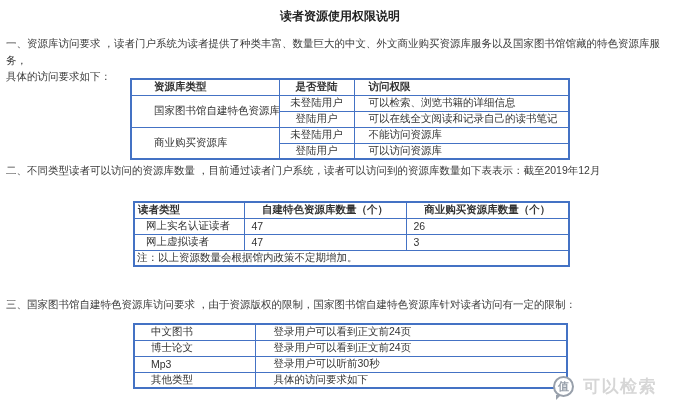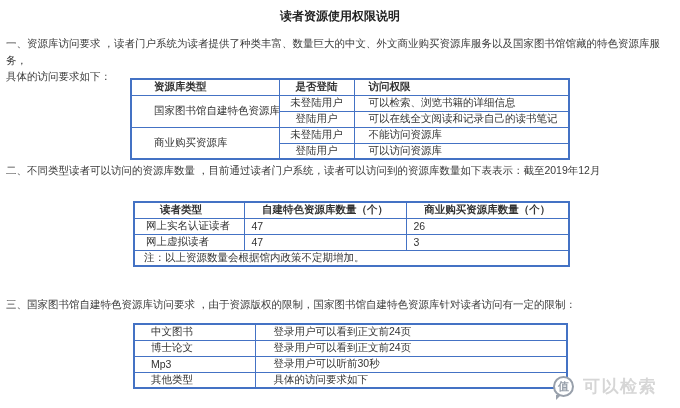--- a/index.html
+++ b/index.html
@@ -27,25 +27,25 @@
   table { border-width: 2px; }
   td, th { height: 16px; padding: 0 4px; white-space: nowrap; overflow: hidden; font-size: 10.5px; color: #333; vertical-align: middle; }
   th { font-weight: bold; text-align: left; }
 
   .table-1 { top: 78px; left: 130px; width: 438px; }
   .table-1 .c1 { padding-left: 22px; }
   .table-1 .c2 { text-align: center; }
   .table-1 .c3 { padding-left: 14px; }
 
   .table-2 { top: 201px; left: 133px; width: 435px; }
-  .table-2 th.c1 { padding-left: 25px; }
+  .table-2 th.c1 { padding-left: 3px; }
   .table-2 th.c2, .table-2 th.c3 { text-align: center; font-weight: bold; }
   .table-2 td.c1 { padding-left: 11px; }
   .table-2 td.c2, .table-2 td.c3 { padding-left: 7px; }
-  .table-2 .note-cell { padding-left: 9px; }
+  .table-2 .note-cell { padding-left: 2px; }
   .link-text { color: #3B66C9; cursor: pointer; }
 
   .table-3 { top: 323px; left: 133px; width: 433px; }
   .table-3 .c1 { padding-left: 16px; }
   .table-3 .c2 { padding-left: 18px; }
 
   .watermark { position: absolute; top: 375px; left: 553px; display: flex; align-items: center; }
   .wm-logo {
     position: relative; width: 21px; height: 21px; border: 2px solid #98A0AB;
     border-radius: 50%; background: #fff; color: #98A0AB;

